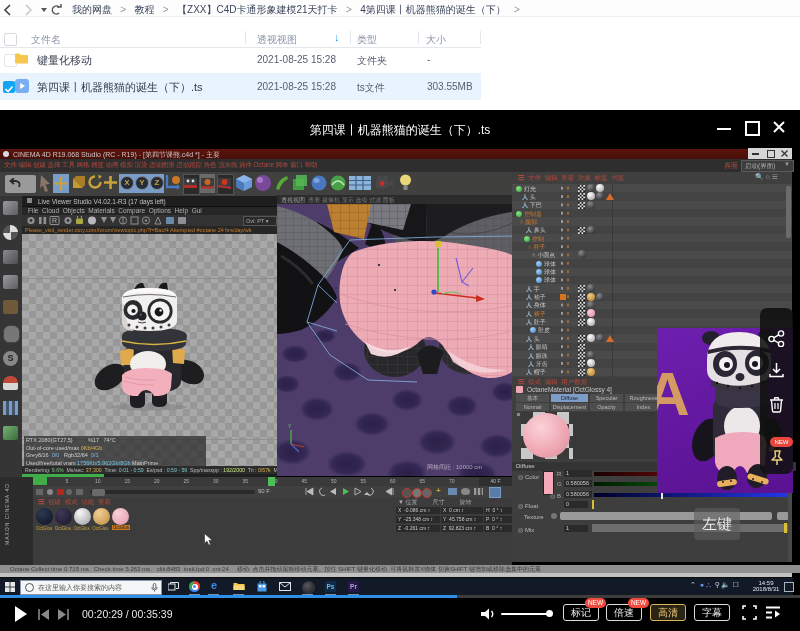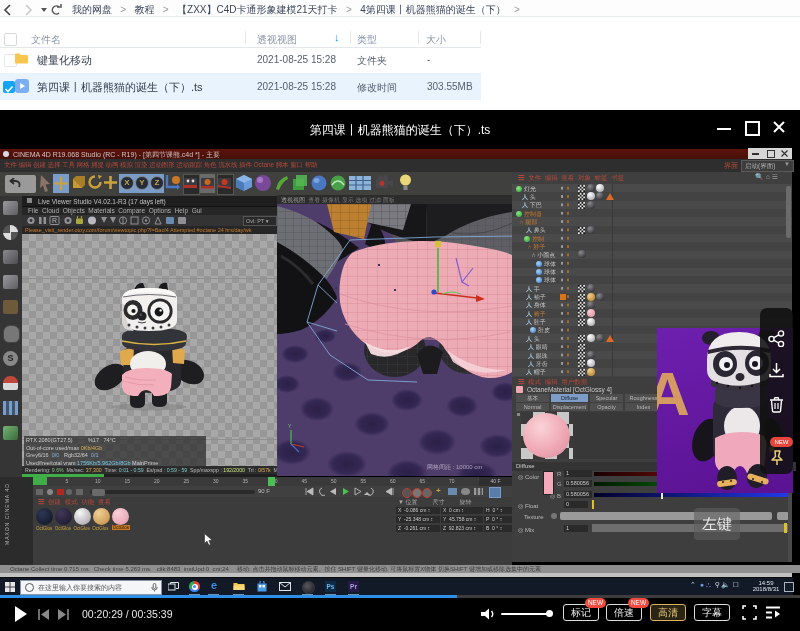--- a/index.html
+++ b/index.html
@@ -60,21 +60,21 @@
         <path d="M2.5 6 L5 8.5 L9.5 3.5" stroke="#fff" stroke-width="1.6" fill="none"></path>
       </svg>
   </div>
   <div class="a" style="left:15px;top:79px;width:14px;height:14px;border-radius:3px;background:#79aef2;">
      <svg width="14" height="14" viewBox="0 0 14 14">
         <path d="M5.2 4 L10 7 L5.2 10 Z" fill="#fff"></path>
       </svg>
   </div>
   <div class="a tx" style="left:37px;top:80px;font-size:11px;color:#343c4e;">第四课丨机器熊猫的诞生（下）.ts</div>
   <div class="a tx" style="left:257px;top:81px;font-size:10px;color:#555e70;">2021-08-25 15:28</div>
-  <div class="a tx" style="left:357px;top:81px;font-size:10px;color:#555e70;">修改时间</div>
+  <div class="a tx" style="left:357px;top:81px;font-size:10px;color:#555e70;">ts文件</div>
   <div class="a tx" style="left:427px;top:81px;font-size:10px;color:#555e70;">303.55MB</div>
 </div>
 
 <div class="a" style="left:0;top:110px;width:800px;height:521px;background:#000;">
 
   <div class="a tx" style="left:0;top:111px-110px;width:800px;text-align:center;"></div>
   <div class="a tx" style="left:0;top:12px;width:800px;text-align:center;font-size:12px;color:#fff;">第四课丨机器熊猫的诞生（下）.ts</div>
   <div class="a" style="left:717px;top:18px;width:14px;height:2px;background:#fff;"></div>
   <div class="a" style="left:745px;top:11px;width:11px;height:11px;border:2px solid #fff;"></div>
   <svg class="a" style="left:772px;top:10px;" width="14" height="14" viewBox="0 0 14 14">

